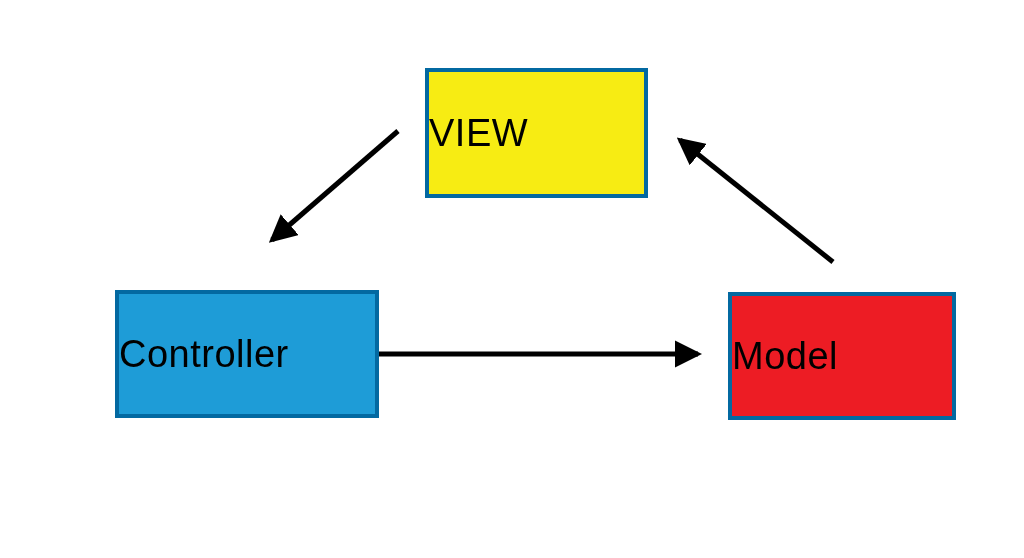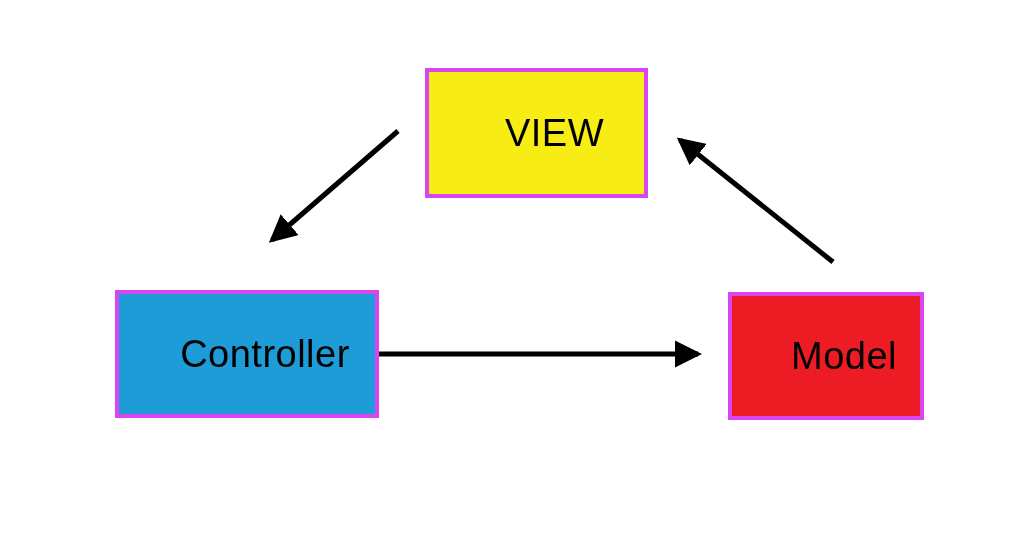--- a/index.html
+++ b/index.html
@@ -12,36 +12,35 @@
     overflow: hidden;
   }
   .canvas { position: absolute; inset: 0; }
   svg.arrows {
     position: absolute;
     left: 0; top: 0;
     width: 1024px; height: 558px;
   }
   .node {
     position: absolute;
-    border: 4px solid #d946ef;
+    border: 4px solid #0369a1;
     box-sizing: border-box;
     display: flex;
     align-items: center;
-    justify-content: center;
-    padding-left: 36px;
+    justify-content: flex-start;
   }
   .node-label {
     font-size: 38px;
     color: #000000;
     letter-spacing: 0.5px;
     white-space: nowrap;
   }
   #node-view       { left: 425px; top: 68px;  width: 223px; height: 130px; }
   #node-controller { left: 115px; top: 290px; width: 264px; height: 128px; }
-  #node-model      { left: 728px; top: 292px; width: 196px; height: 128px; }
+  #node-model      { left: 728px; top: 292px; width: 228px; height: 128px; }
 </style>
 </head>
 <body>
 
 <div class="canvas">
 
   <svg class="arrows" viewBox="0 0 1024 558" aria-hidden="true">
     <defs>
       <marker id="arrowhead" viewBox="0 0 10 10" refX="8.5" refY="5" markerWidth="5.5" markerHeight="5.5" orient="auto">
         <path d="M0,0 L10,5 L0,10 z" fill="#000000"></path>

